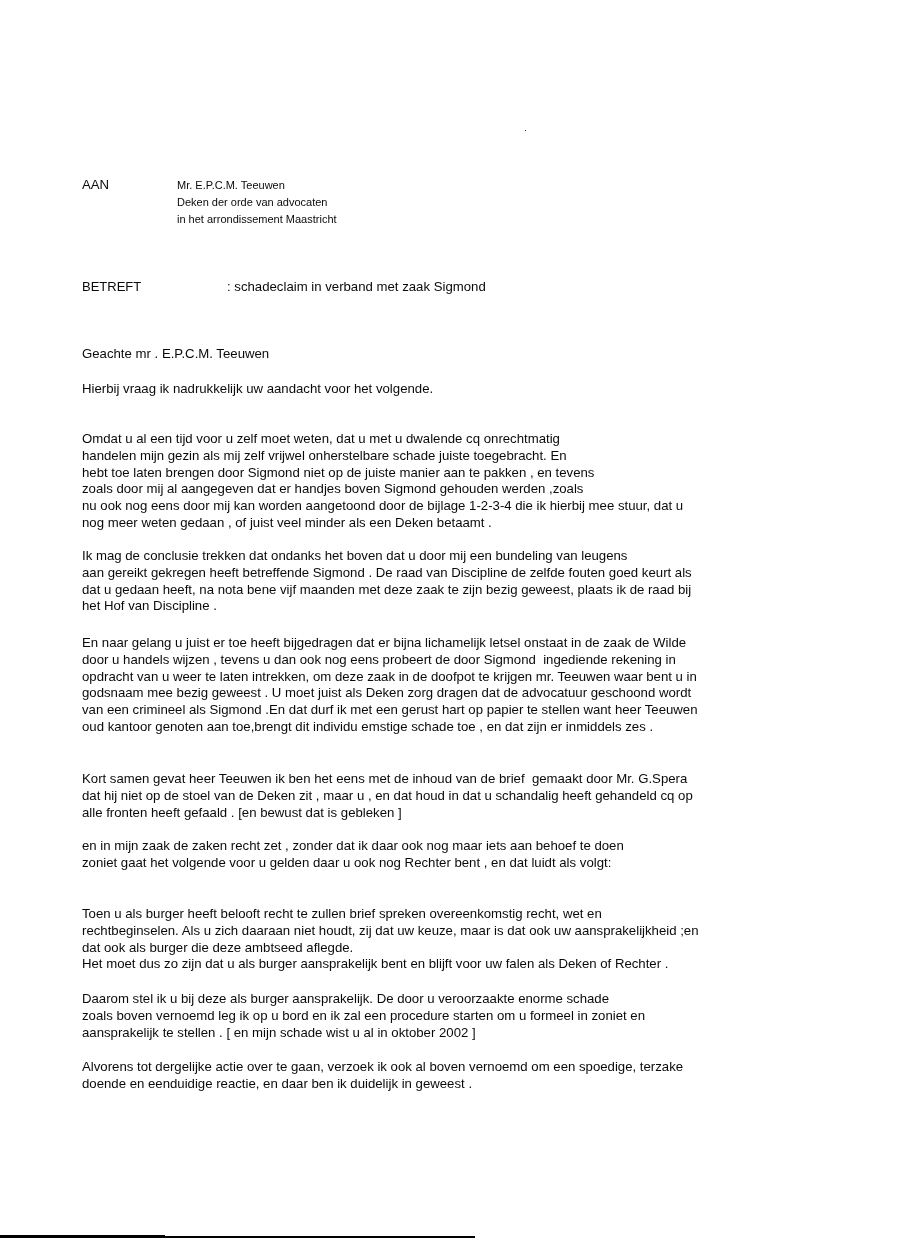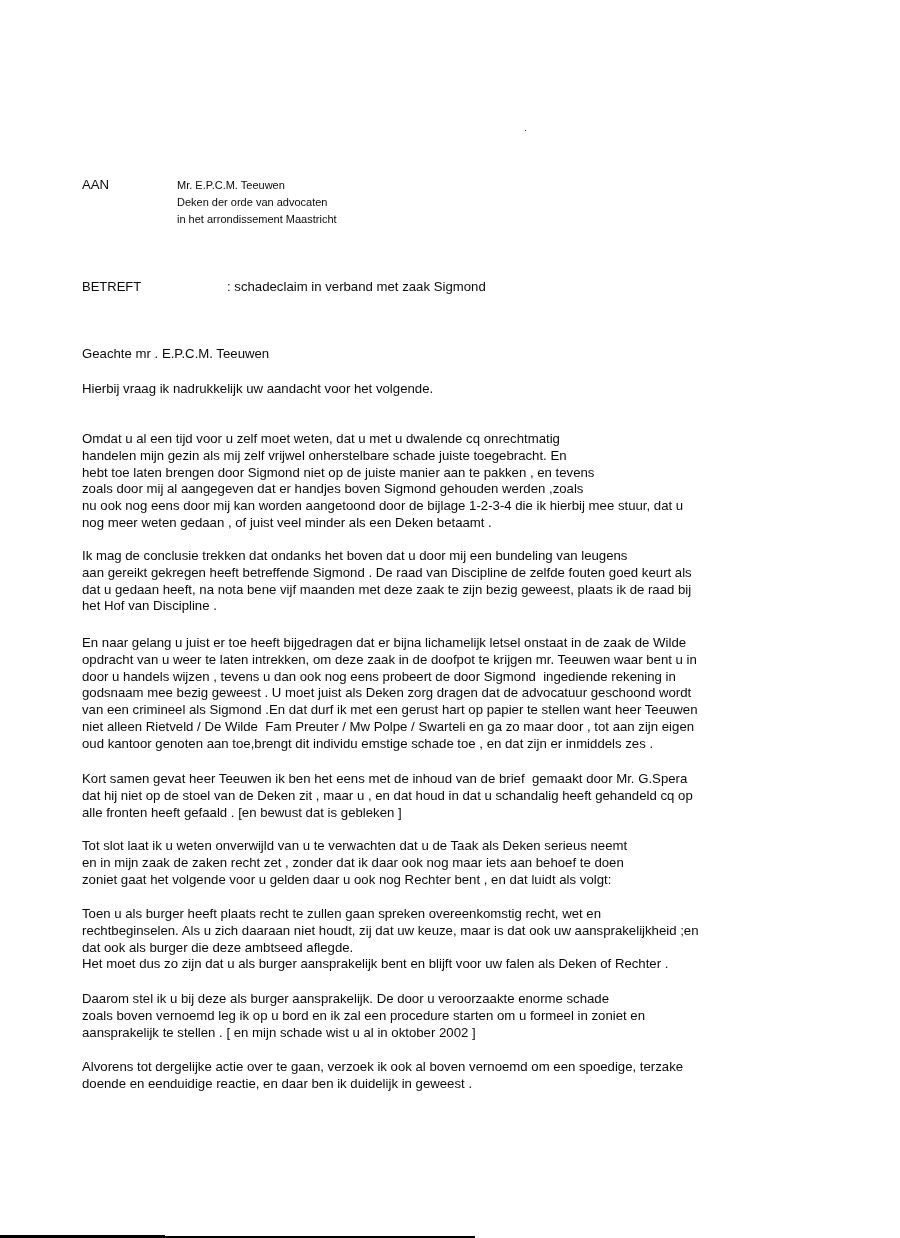--- a/index.html
+++ b/index.html
@@ -52,42 +52,40 @@
 
   <div class="para" style="top:548px">
     <div>Ik mag de conclusie trekken dat ondanks het boven dat u door mij een bundeling van leugens</div>
     <div>aan gereikt gekregen heeft betreffende Sigmond . De raad van Discipline de zelfde fouten goed keurt als</div>
     <div>dat u gedaan heeft, na nota bene vijf maanden met deze zaak te zijn bezig geweest, plaats ik de raad bij</div>
     <div>het Hof van Discipline .</div>
   </div>
 
   <div class="para" style="top:635px">
     <div>En naar gelang u juist er toe heeft bijgedragen dat er bijna lichamelijk letsel onstaat in de zaak de Wilde</div>
+    <div>door u handels wijzen , tevens u dan ook nog eens probeert de door Sigmond  ingediende rekening in</div>
     <div>opdracht van u weer te laten intrekken, om deze zaak in de doofpot te krijgen mr. Teeuwen waar bent u in</div>
-    <div>door u handels wijzen , tevens u dan ook nog eens probeert de door Sigmond  ingediende rekening in</div>
     <div>godsnaam mee bezig geweest . U moet juist als Deken zorg dragen dat de advocatuur geschoond wordt</div>
     <div>van een crimineel als Sigmond .En dat durf ik met een gerust hart op papier te stellen want heer Teeuwen</div>
-    <div>niet alleen Rietveld / De Wilde  Fam Preuter / Mw Polpe / Swarteli en ga zo maar door , tot aan zijn eigen</div>
     <div>oud kantoor genoten aan toe,brengt dit individu emstige schade toe , en dat zijn er inmiddels zes .</div>
   </div>
 
   <div class="para" style="top:771px">
     <div>Kort samen gevat heer Teeuwen ik ben het eens met de inhoud van de brief  gemaakt door Mr. G.Spera</div>
     <div>dat hij niet op de stoel van de Deken zit , maar u , en dat houd in dat u schandalig heeft gehandeld cq op</div>
     <div>alle fronten heeft gefaald . [en bewust dat is gebleken ]</div>
   </div>
 
   <div class="para" style="top:838px">
-    <div>Tot slot laat ik u weten onverwijld van u te verwachten dat u de Taak als Deken serieus neemt</div>
     <div>en in mijn zaak de zaken recht zet , zonder dat ik daar ook nog maar iets aan behoef te doen</div>
     <div>zoniet gaat het volgende voor u gelden daar u ook nog Rechter bent , en dat luidt als volgt:</div>
   </div>
 
   <div class="para" style="top:906px">
-    <div>Toen u als burger heeft plaats recht te zullen gaan spreken overeenkomstig recht, wet en</div>
+    <div>Toen u als burger heeft belooft recht te zullen brief spreken overeenkomstig recht, wet en</div>
     <div>rechtbeginselen. Als u zich daaraan niet houdt, zij dat uw keuze, maar is dat ook uw aansprakelijkheid ;en</div>
     <div>dat ook als burger die deze ambtseed aflegde.</div>
     <div>Het moet dus zo zijn dat u als burger aansprakelijk bent en blijft voor uw falen als Deken of Rechter .</div>
   </div>
 
   <div class="para" style="top:991px">
     <div>Daarom stel ik u bij deze als burger aansprakelijk. De door u veroorzaakte enorme schade</div>
     <div>zoals boven vernoemd leg ik op u bord en ik zal een procedure starten om u formeel in zoniet en</div>
     <div>aansprakelijk te stellen . [ en mijn schade wist u al in oktober 2002 ]</div>
   </div>

